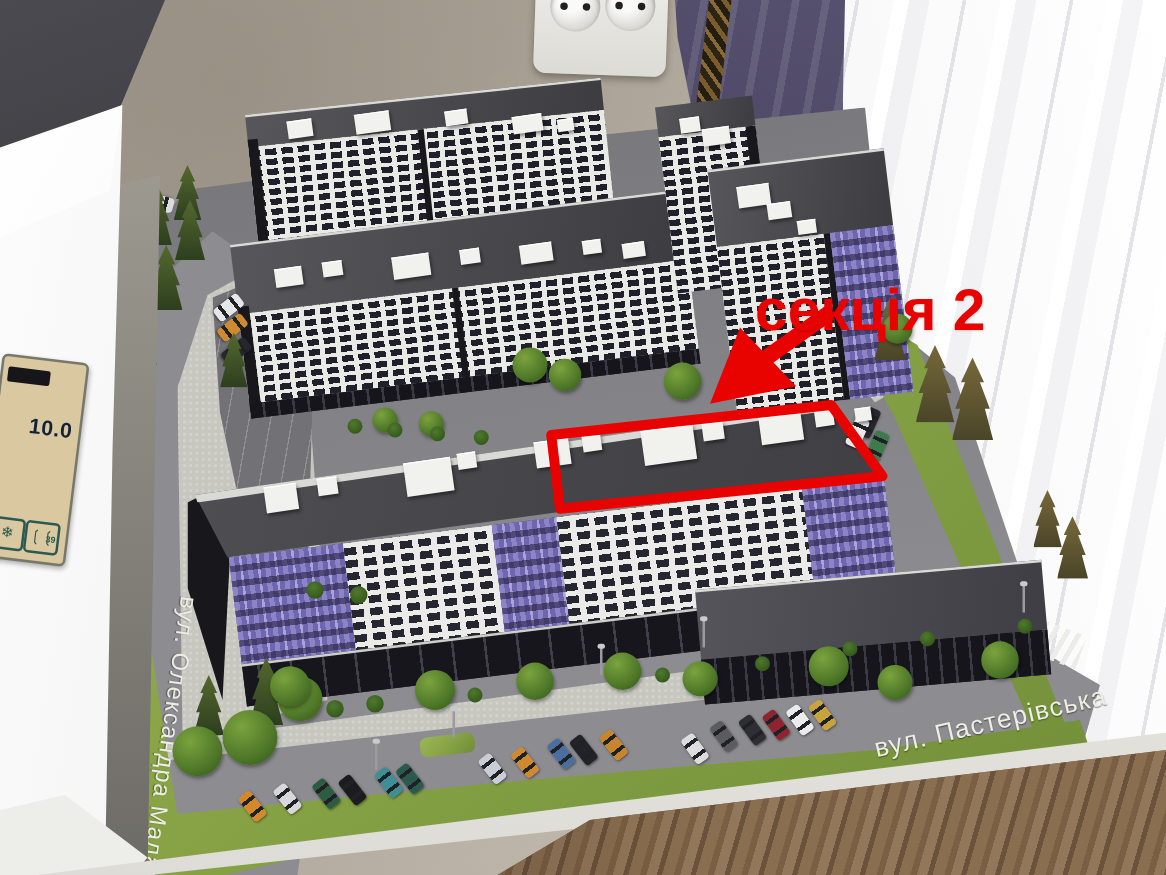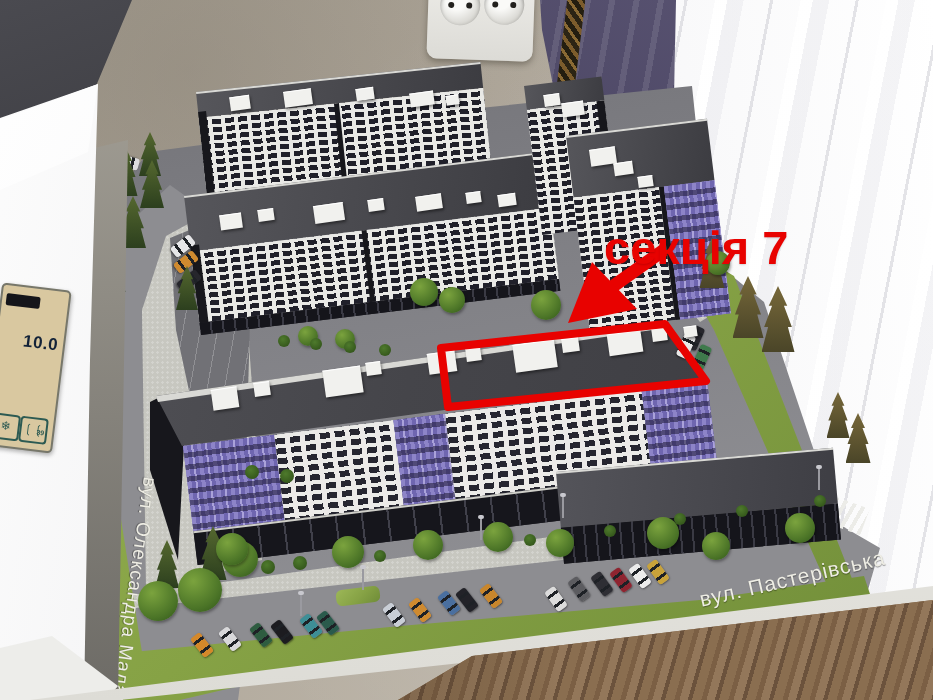--- a/index.html
+++ b/index.html
@@ -322,15 +322,15 @@
   <div class="full tablecorner"></div>
   <div class="full tableband"></div>
   <div class="full floor"></div>
   <div class="full floor-shade"></div>
 
   <svg class="overlay" width="933" height="700">
     <polygon class="acc-stroke" points="441,348 665,324 706,381 448,407" fill="none" stroke-width="8" stroke-linejoin="round" stroke="#e80200"></polygon>
     <line class="acc-stroke" x1="664" y1="250" x2="612" y2="287" stroke-width="13" stroke="#e80200"></line>
     <polygon class="acc-fill" points="568,323 592,262 637,309" fill="#e80200"></polygon>
   </svg>
-  <div class="ann-text" style="color: rgb(232, 2, 0);">секція 7</div>
+  <div class="ann-text" style="color: rgb(232, 2, 0);">секція 2</div>
 
 </div>
 
 </body></html>

